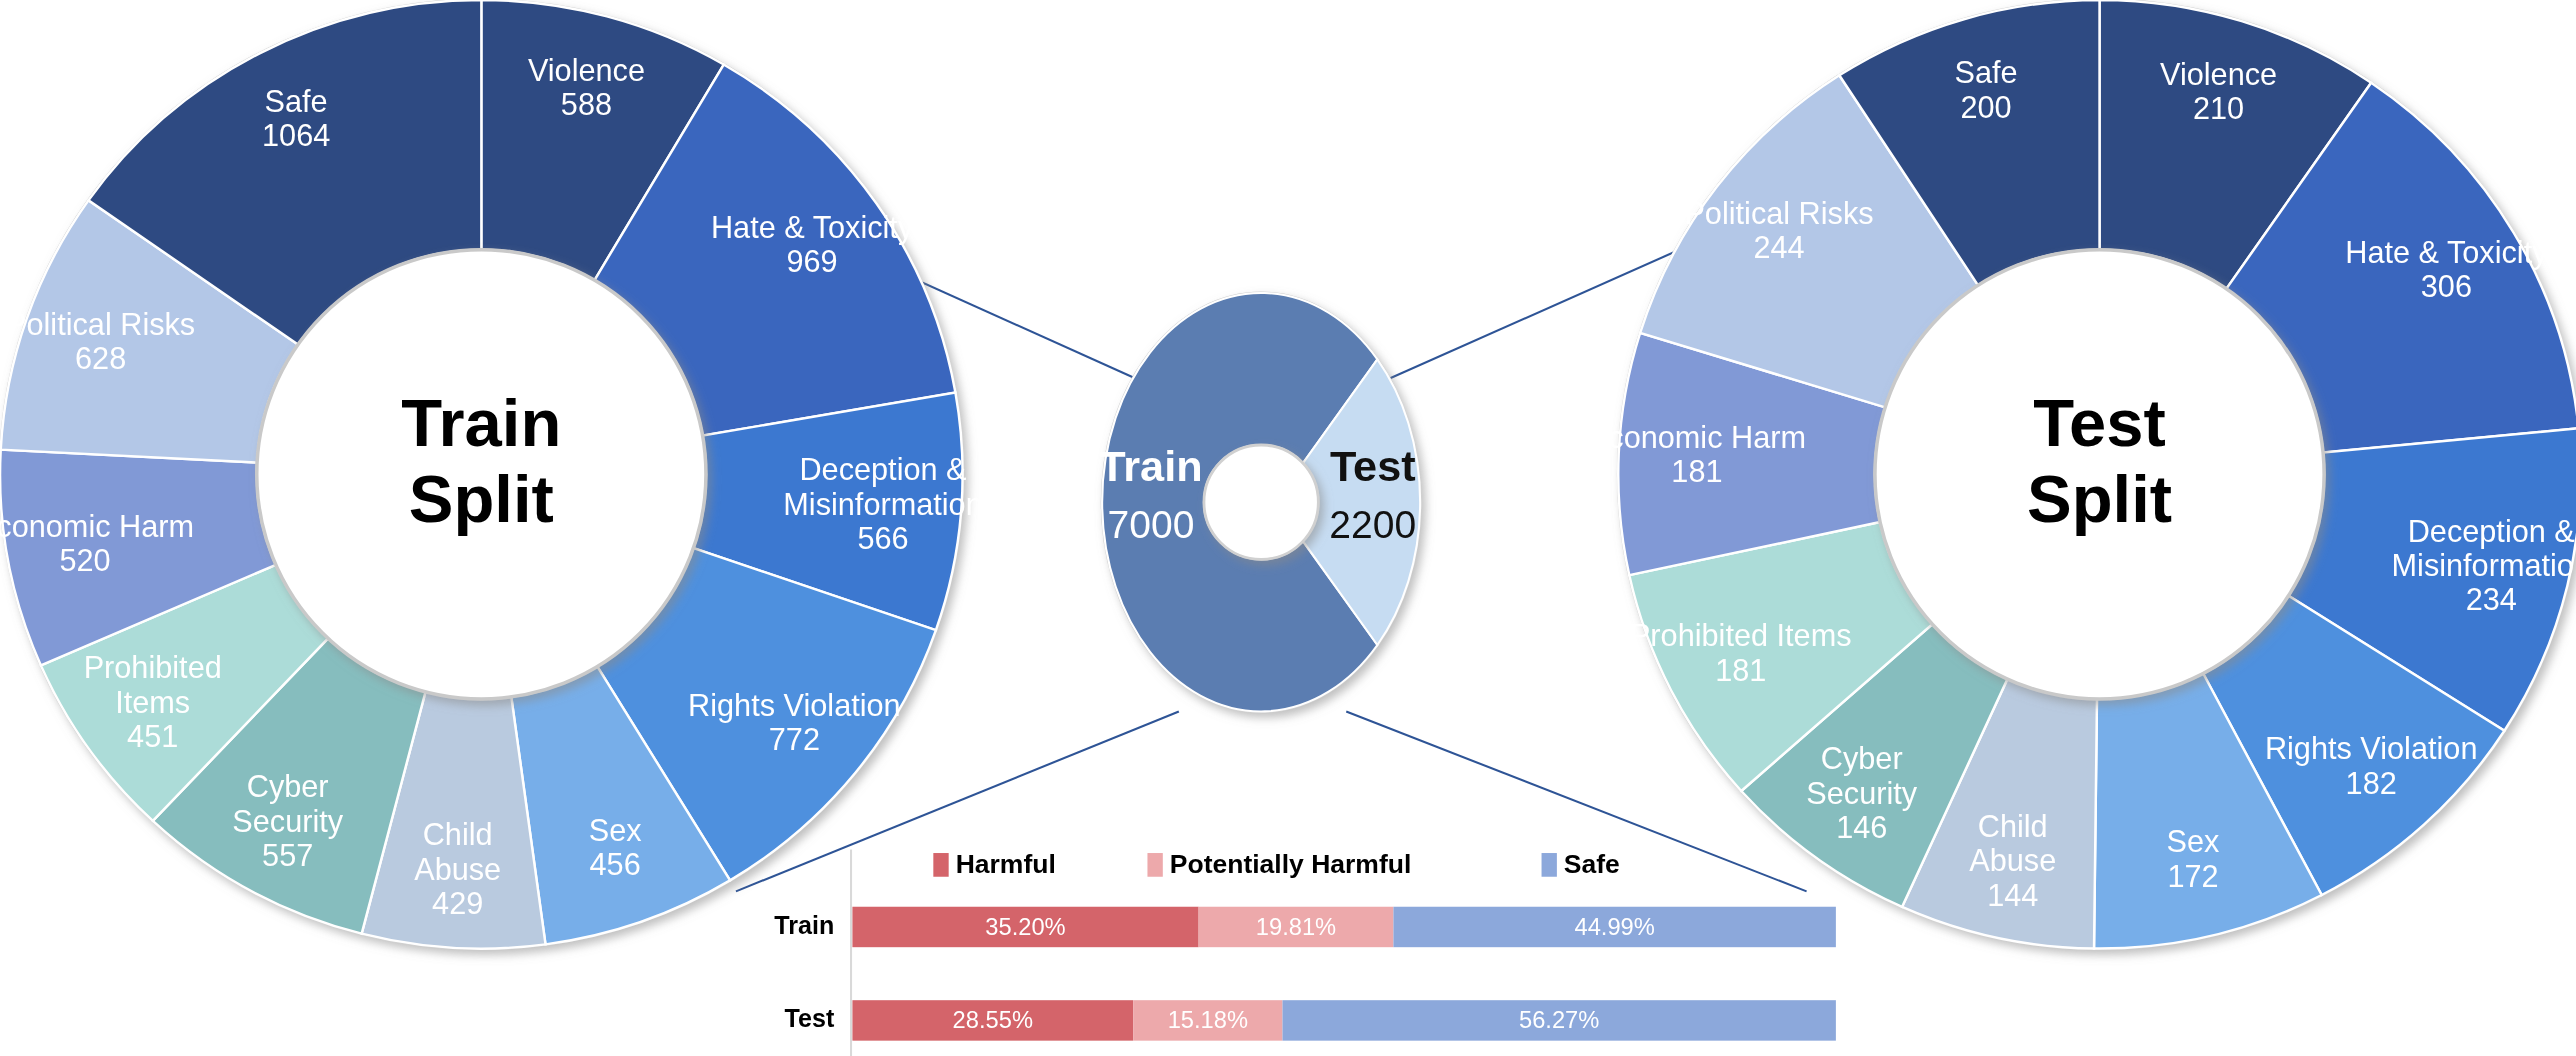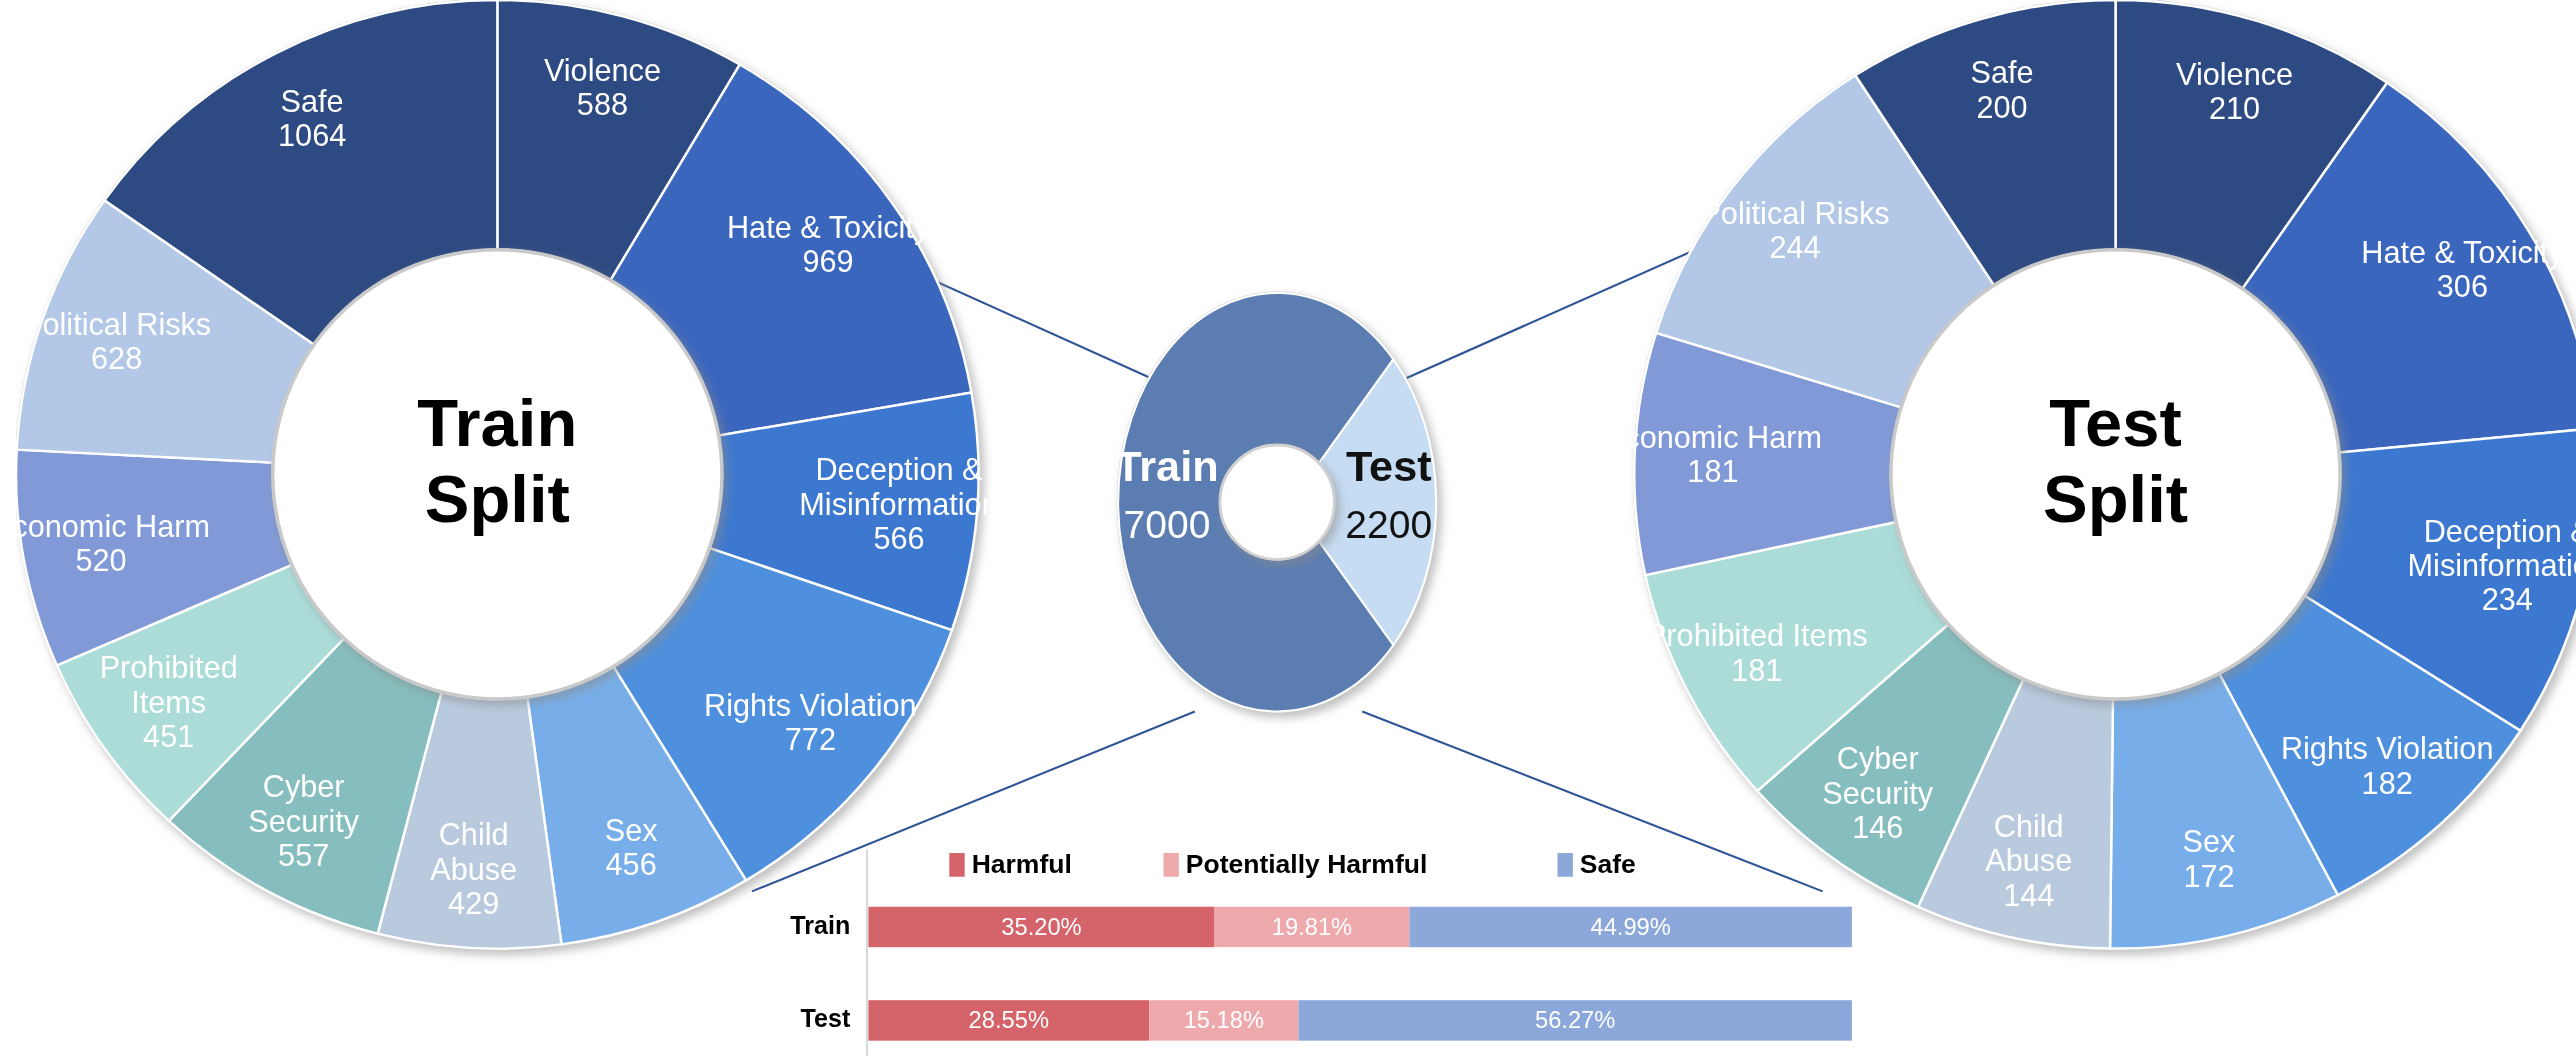--- a/index.html
+++ b/index.html
@@ -1,18 +1,18 @@
 <!DOCTYPE html>
 <html style="font-size:11px"><head>
 <meta charset="utf-8">
 <style>
   html,body{margin:0;padding:0;background:#ffffff;}
   body{width:2576px;height:1056px;position:relative;overflow:hidden;
        font-family:"Liberation Sans", sans-serif;}
-  #stage{position:absolute;left:16px;top:0;width:2204px;height:1056px;}
+  #stage{position:absolute;left:0;top:0;width:2204px;height:1056px;}
   svg{display:block;}
   .seg-label{fill:#ffffff;font-family:"Liberation Sans", sans-serif;
              text-anchor:middle;dominant-baseline:middle;}
   .hub-label{fill:#000000;font-weight:bold;text-anchor:middle;
              font-family:"Liberation Sans", sans-serif;}
   .mid-label-light{fill:#ffffff;font-weight:bold;text-anchor:middle;
              font-family:"Liberation Sans", sans-serif;}
   .mid-label-dark{fill:#111111;font-weight:bold;text-anchor:middle;
              font-family:"Liberation Sans", sans-serif;}
   .mid-val-light{fill:#ffffff;text-anchor:middle;

